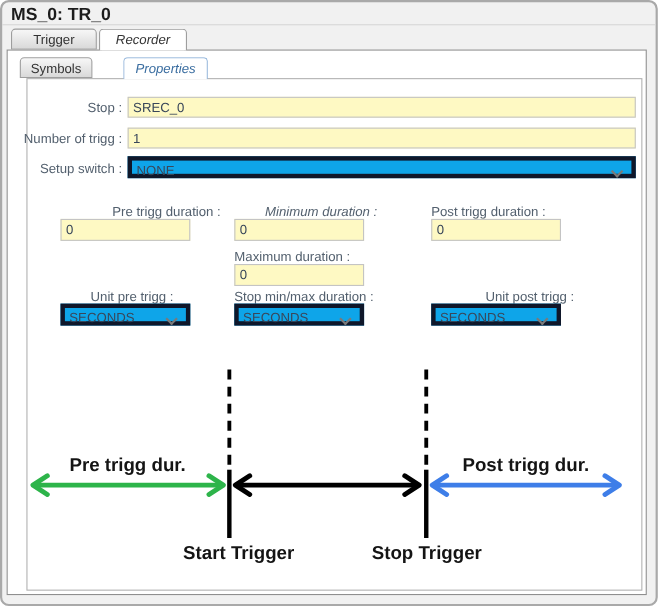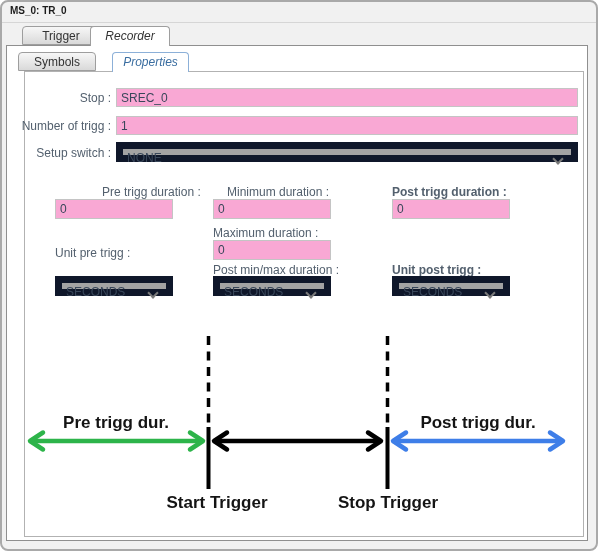--- a/index.html
+++ b/index.html
@@ -7,53 +7,53 @@
     width:600px;height:553px;position:relative;overflow:hidden;
     font-family:"Liberation Sans",sans-serif;background:#ffffff;
   }
   .abs{position:absolute;box-sizing:border-box;}
   
   .window{
     left:0;top:0;width:598px;height:551px;
     background:#f1f1f1;border:2px solid #a9a9a9;border-radius:8px;
   }
   .window-title{
-    left:10px;top:5px;font-size:10px;font-weight:bold;color:#1c1c1c;
+    left:10px;top:5px;font-size:16px;font-weight:bold;color:#1c1c1c;
   }
   .title-sep{left:2px;top:22px;width:594px;height:0;border-top:1px solid #d6d6d6;}
 
   
   .tab{
     text-align:center;font-size:12px;color:#333;
     border:1px solid #9e9e9e;border-bottom:none;
     border-radius:4px 4px 0 0;
     background:linear-gradient(#f7f7f7,#d9d9d9);
     line-height:19px;z-index:3;cursor:default;
   }
   .tab.inactive{height:19px;border-bottom:1px solid #9e9e9e;}
   .tab.active{background:#ffffff;height:20px;z-index:5;font-style:italic;}
-  .tab-trigger{left:22px;top:26px;width:78px;}
+  .tab-trigger{left:10px;top:26px;width:78px;}
   .tab-recorder{left:90px;top:26px;width:80px;}
-  .tab-symbols{left:18px;top:52px;width:78px;}
+  .tab-symbols{left:18px;top:52px;width:66px;}
   .tab-properties{left:112px;top:52px;width:77px;color:#3a6da0;border-color:#8cb0d8;}
 
   .recorder-panel{left:6px;top:45px;width:582px;height:496px;background:#ffffff;border:1px solid #8f8f8f;z-index:2;}
   .properties-panel{left:24px;top:71px;width:560px;height:466px;background:#ffffff;border:1px solid #b2b2b2;z-index:4;}
 
   
   .flabel{
     font-size:12px;color:#53606e;text-align:right;z-index:6;line-height:14px;
   }
   .finput{
-    z-index:6;background:#f9a8d4;border:1px solid #c4c4c4;
+    z-index:6;background:#fef9c3;border:1px solid #c4c4c4;
     font-family:"Liberation Sans",sans-serif;font-size:12px;color:#39475a;
     padding:0 4px;margin:0;outline:none;
   }
   .fselect{
-    z-index:6;background:#a3a3a3;border:7px solid #0f172a;
+    z-index:6;background:#0ea5e9;border:4px solid #0f172a;
     font-size:12px;color:#39475a;line-height:18px;padding-left:4px;
     cursor:default;
   }
   .chev{
     position:absolute;right:9px;top:6px;width:6px;height:6px;
     border-right:2px solid #7a7a7a;border-bottom:2px solid #7a7a7a;
     transform:rotate(45deg);
   }
   .diagram-svg{left:0;top:0;width:600px;height:553px;z-index:7;pointer-events:none;}
   .dlabel{font-family:"Liberation Sans",sans-serif;font-weight:bold;font-size:17px;fill:#141414;}
@@ -83,42 +83,42 @@
 
 <div class="abs flabel" style="left:20px;top:146px;width:91px;">Setup switch :</div>
 <div class="abs fselect" style="left:116px;top:142px;width:462px;height:20px;">
   <span>NONE</span>
   <span class="chev"></span>
 </div>
 
 <div class="abs flabel" style="left:55px;top:185px;width:130px;text-align:left;margin-left:47px;">Pre trigg duration :</div>
 <input class="abs finput" style="left: 55px; top: 199px; width: 118px; height: 20px;" value="0">
 
-<div class="abs flabel" style="left:213px;top:185px;width:130px;text-align:center;">Minimum duration :</div>
+<div class="abs flabel" style="left:213px;top:185px;width:130px;text-align:right;font-style:italic;">Minimum duration :</div>
 <input class="abs finput" style="left: 213px; top: 199px; width: 118px; height: 20px;" value="0">
 
 <div class="abs flabel" style="left:213px;top:226px;width:130px;text-align:left;">Maximum duration :</div>
 <input class="abs finput" style="left: 213px; top: 240px; width: 118px; height: 20px;" value="0">
 
-<div class="abs flabel" style="left:392px;top:185px;width:130px;text-align:left;font-weight:bold;">Post trigg duration :</div>
+<div class="abs flabel" style="left:392px;top:185px;width:130px;text-align:left;">Post trigg duration :</div>
 <input class="abs finput" style="left: 392px; top: 199px; width: 118px; height: 20px;" value="0">
 
-<div class="abs flabel" style="left:55px;top:246px;width:130px;text-align:left;">Unit pre trigg :</div>
+<div class="abs flabel" style="left:55px;top:263px;width:130px;text-align:center;">Unit pre trigg :</div>
 <div class="abs fselect" style="left:55px;top:276px;width:118px;height:20px;">
   <span>SECONDS</span>
   <span class="chev"></span>
 </div>
 
-<div class="abs flabel" style="left:213px;top:263px;width:140px;text-align:left;">Post min/max duration :</div>
+<div class="abs flabel" style="left:213px;top:263px;width:140px;text-align:left;">Stop min/max duration :</div>
 <div class="abs fselect" style="left:213px;top:276px;width:118px;height:20px;">
   <span>SECONDS</span>
   <span class="chev"></span>
 </div>
 
-<div class="abs flabel" style="left:392px;top:263px;width:130px;text-align:left;font-weight:bold;">Unit post trigg :</div>
+<div class="abs flabel" style="left:392px;top:263px;width:130px;text-align:right;">Unit post trigg :</div>
 <div class="abs fselect" style="left:392px;top:276px;width:118px;height:20px;">
   <span>SECONDS</span>
   <span class="chev"></span>
 </div>
 
 <svg class="abs diagram-svg" viewBox="0 0 600 553">
 
   <g stroke="#000" stroke-width="3.5" stroke-dasharray="9,6.5" fill="none">
     <path d="M208.5,336 V425"></path>
     <path d="M387.5,336 V425"></path>

